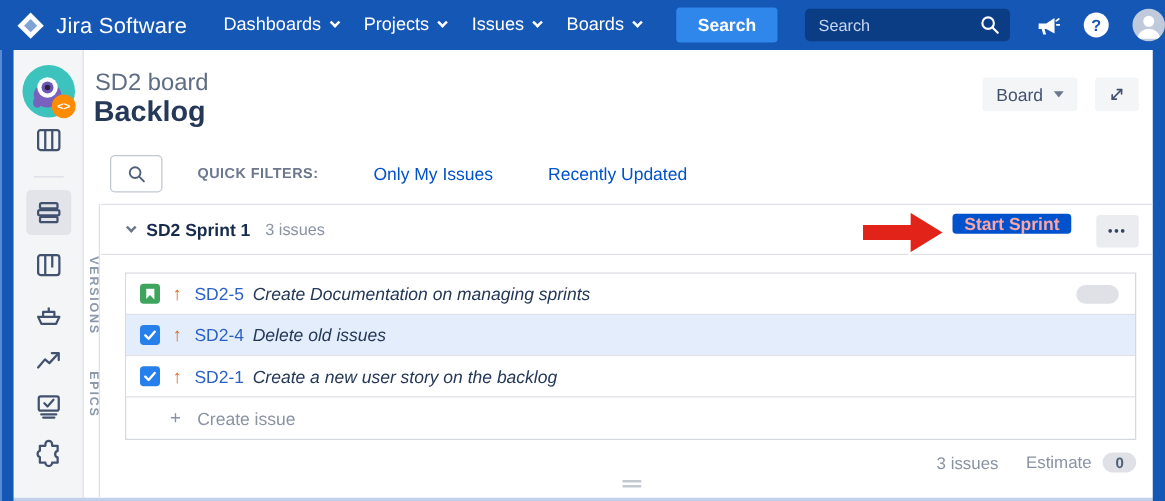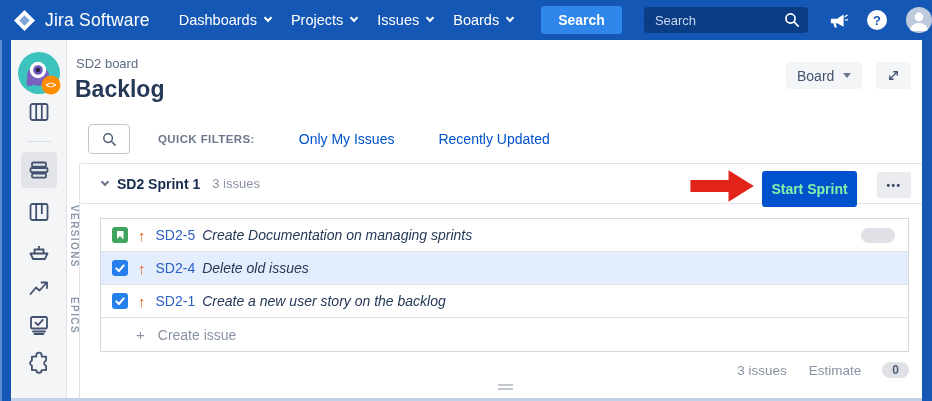--- a/index.html
+++ b/index.html
@@ -43,21 +43,21 @@
              background:#F4F5F7; border-right:1px solid #DFE1E6; }
   .project-avatar { position:absolute; left:6px; top:11px; width:46px; height:46px; cursor:pointer; }
   .sb-icon { position:absolute; left:16px; width:24px; height:24px; color:#42526E; cursor:pointer; }
   .sb-icon svg { width:24px; height:24px; display:block; }
   .sb-divider { position:absolute; left:16px; top:101px; width:24px; height:1px; background:#D8DCE3; }
   .sb-selected-bg { position:absolute; left:10px; top:112px; width:36px; height:36px;
                     background:#E2E4E9; border-radius:4px; }
 
   
   .main { position:absolute; left:68px; top:40px; right:10px; bottom:3px; background:#fff; }
-  .breadcrumb { position:absolute; left:8px; top:16px; font-size:13px; color:#5E6C84; cursor:pointer; }
+  .breadcrumb { position:absolute; left:8px; top:16px; font-size:19px; color:#5E6C84; cursor:pointer; }
   .page-title { position:absolute; left:7px; top:36px; font-size:23px; color:#253858; }
   .board-btn { position:absolute; left:718px; top:22px; height:27px; background:#F4F5F7; border-radius:3px;
                display:flex; align-items:center; padding:0 11px; gap:9px; color:#42526E; font-size:14px; cursor:pointer; }
   .board-caret { width:0; height:0; border-left:4px solid transparent; border-right:4px solid transparent;
                  border-top:5px solid #6B778C; }
   .expand-btn { position:absolute; left:808px; top:22px; width:35px; height:27px; background:#F4F5F7;
                 border-radius:3px; display:flex; align-items:center; justify-content:center; cursor:pointer; }
 
   .filters { position:absolute; left:20px; top:84px; height:30px; display:flex; align-items:center; }
   .filter-search { width:42px; height:30px; border:1px solid #C1C7D0; border-radius:4px;
@@ -71,22 +71,22 @@
               color:#8C99AB; letter-spacing:1.4px; cursor:pointer; white-space:nowrap; }
   .panel { position:absolute; left:13px; right:0; top:123px; bottom:0; border-top:1px solid #DFE1E6; }
 
   .sprint-header { position:absolute; left:0; right:0; top:0; height:40px; border-bottom:1px solid #DFE1E6;
                    display:flex; align-items:center;padding-left:13px; }
   .sprint-chev { width:6px; height:6px; border-right:2px solid #6B778C; border-bottom:2px solid #6B778C;
                  transform:rotate(45deg); margin-left:8px; margin-top:-4px; cursor:pointer; }
   .sprint-name { margin-left:9px; font-weight:bold; font-size:14px; color:#172B4D; }
   .sprint-count { margin-left:12px; font-size:13px; color:#8993A4; }
   .red-arrow { position:absolute; left:606px; top:2px; width:72px; height:40px; pointer-events:none; }
-  .start-btn { position:absolute; left:681px; top:7px; width:95px; height:36px; background:var(--start-sprint);
-               color:#86efac; font-family:inherit; font-weight:bold; font-size:14px; border:none;
+  .start-btn { position:absolute; left:681px; top:7px; width:95px; height:16px; background:var(--start-sprint);
+               color:#fca5a5; font-family:inherit; font-weight:bold; font-size:14px; border:none;
                border-radius:3px; cursor:pointer; }
   .ellipsis-btn { position:absolute; left:796px; top:8px; width:34px; height:26px; background:#EBECF0;
                   border-radius:3px; color:#344563; font-weight:bold; font-size:10px; letter-spacing:1.5px;
                   display:flex; align-items:center; justify-content:center; cursor:pointer; }
 
   .issue-list { position:absolute; left:19px; width:809px; top:54px; background:#fff;
                 border:1px solid #D5D8DE; }
   .issue-row { height:33px; display:flex; align-items:center; padding:0 11px;
                border-bottom:1px solid #DFE1E6; font-size:14px; background:#fff; cursor:pointer; }
   .issue-row.selected { background:var(--selected-row); }
@@ -99,21 +99,21 @@
   .prio { margin-left:10px; color:var(--priority-orange); font-weight:bold; font-size:15px; line-height:1; }
   .ikey { margin-left:10px; color:#2B61C4; text-decoration:none; }
   .isummary { margin-left:7px; color:#253858;font-style:italic; }
   .est-pill { margin-left:auto; margin-right:2px; width:34px; height:15px; border-radius:8px; background:#DFE1E6; }
   .create-row { height:33px; display:flex; align-items:center; padding:0 11px; color:#8993A4;
                 font-size:14px; cursor:pointer; }
   .create-row .plus { margin-left:24px; margin-right:13px; font-size:15px; }
 
   .list-footer { position:absolute; right:13px; top:198px; display:flex; align-items:center; gap:22px;
                  font-size:13.5px; color:#8993A4; }
-  .est-group { display:flex; align-items:center; gap:21px; }
+  .est-group { display:flex; align-items:flex-start; gap:9px; }
   .pill0 { background:#DFE1E6; color:#505F79; font-weight:bold; font-size:12px;
            padding:1px 10px; border-radius:9px; }
   .drag-handle { position:absolute; left:417px; top:220px; width:15px; cursor:row-resize; }
   .drag-handle i { display:block; height:2px; background:#C4C9D1; margin-bottom:2px; }
 </style>
 </head>
 <body>
 
 <div class="navbar">
   <div class="logo">

